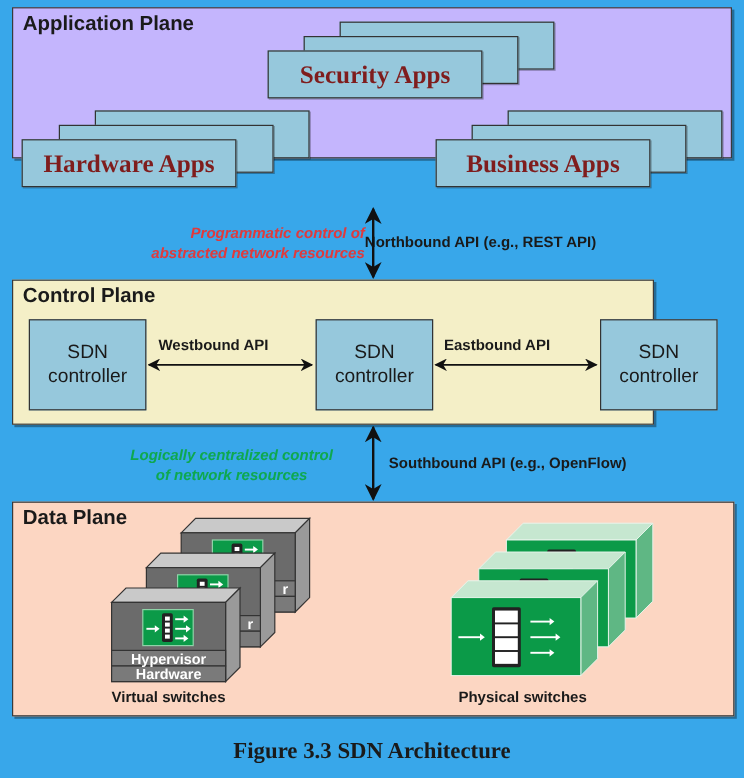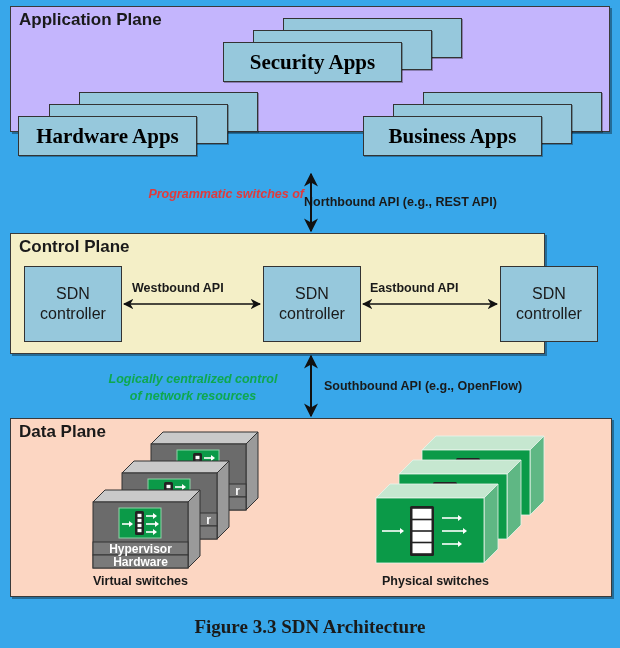--- a/index.html
+++ b/index.html
@@ -4,21 +4,21 @@
 <style>
   html, body { margin: 0; padding: 0; }
   body { width: 620px; height: 648px; background: #38a7ea; position: relative; overflow: hidden; font-family: "Liberation Sans", sans-serif; }
   .plane { position: absolute; border: 1.5px solid #3a3a3a; box-shadow: 2px 2px 0 rgba(0,0,0,0.35); box-sizing: border-box; }
   .plane-title { position: absolute; left: 8px; top: 3px; font-family: "Liberation Sans", sans-serif; font-weight: bold; font-size: 17px; color: #1a1a1a; }
   #app-plane { left: 10px; top: 6px; width: 600px; height: 126px; background: #c4b5fd; }
   #ctrl-plane { left: 10px; top: 233px; width: 535px; height: 121px; background: #f4efc7; }
   #data-plane { left: 10px; top: 418px; width: 602px; height: 179px; background: #fcd6c2; }
 
   .appbox { position: absolute; width: 179px; height: 40px; background: #96c8dc; border: 1.5px solid #333; box-sizing: border-box; box-shadow: 1px 1px 0 rgba(0,0,0,0.3); }
-  .appbox.front { display: flex; align-items: center; justify-content: center; font-family: "Liberation Serif", serif; font-weight: bold; font-size: 21px; color: #000000; }
+  .appbox.front { display: flex; align-items: center; justify-content: center; font-family: "Liberation Serif", serif; font-weight: bold; font-size: 21px; color: #7f1d1d; }
 
   .ctrl { position: absolute; top: 266px; width: 98px; height: 76px; background: #96c8dc; border: 1.5px solid #333; box-sizing: border-box; display: flex; flex-direction: column; align-items: center; justify-content: center; font-family: "Liberation Sans", sans-serif; font-size: 16px; line-height: 20px; color: #1a1a1a; text-align: center; }
 
   .label-sm { position: absolute; font-family: "Liberation Sans", sans-serif; font-weight: bold; font-size: 12.5px; color: #1a1a1a; white-space: nowrap; }
   .italic-red { position: absolute; font-family: "Liberation Sans", sans-serif; font-weight: bold; font-style: italic; font-size: 12.5px; color: #e03a3c; text-align: right; line-height: 17px; }
   .italic-green { position: absolute; font-family: "Liberation Sans", sans-serif; font-weight: bold; font-style: italic; font-size: 12.5px; color: #0ea84f; text-align: center; line-height: 17px; }
   .switch-caption { position: absolute; font-family: "Liberation Sans", sans-serif; font-weight: bold; font-size: 12.5px; color: #1a1a1a; }
   .caption { position: absolute; left: 0; width: 620px; top: 616px; text-align: center; font-family: "Liberation Serif", serif; font-weight: bold; font-size: 19px; color: #1a1a1a; }
   svg.overlay { position: absolute; left: 0; top: 0; }
 </style>
@@ -41,21 +41,22 @@
   <span>Hardware Apps</span>
 </div>
 
 <div class="appbox" style="left:423px;top:92px;"></div>
 <div class="appbox" style="left:393px;top:104px;"></div>
 <div class="appbox front" style="left:363px;top:116px;">
   <span>Business Apps</span>
 </div>
 
 <div class="italic-red" style="right:316px;top:186px;">
-  <div>Programmatic switches of</div>
+  <div>Programmatic control of</div>
+  <div>abstracted network resources</div>
 </div>
 <div class="label-sm" style="left:304px;top:195px;">Northbound API (e.g., REST API)</div>
 
 <div id="ctrl-plane" class="plane">
   <div class="plane-title">Control Plane</div>
 </div>
 
 <div class="ctrl" style="left:24px;">
   <span>SDN</span>
   <span>controller</span>

